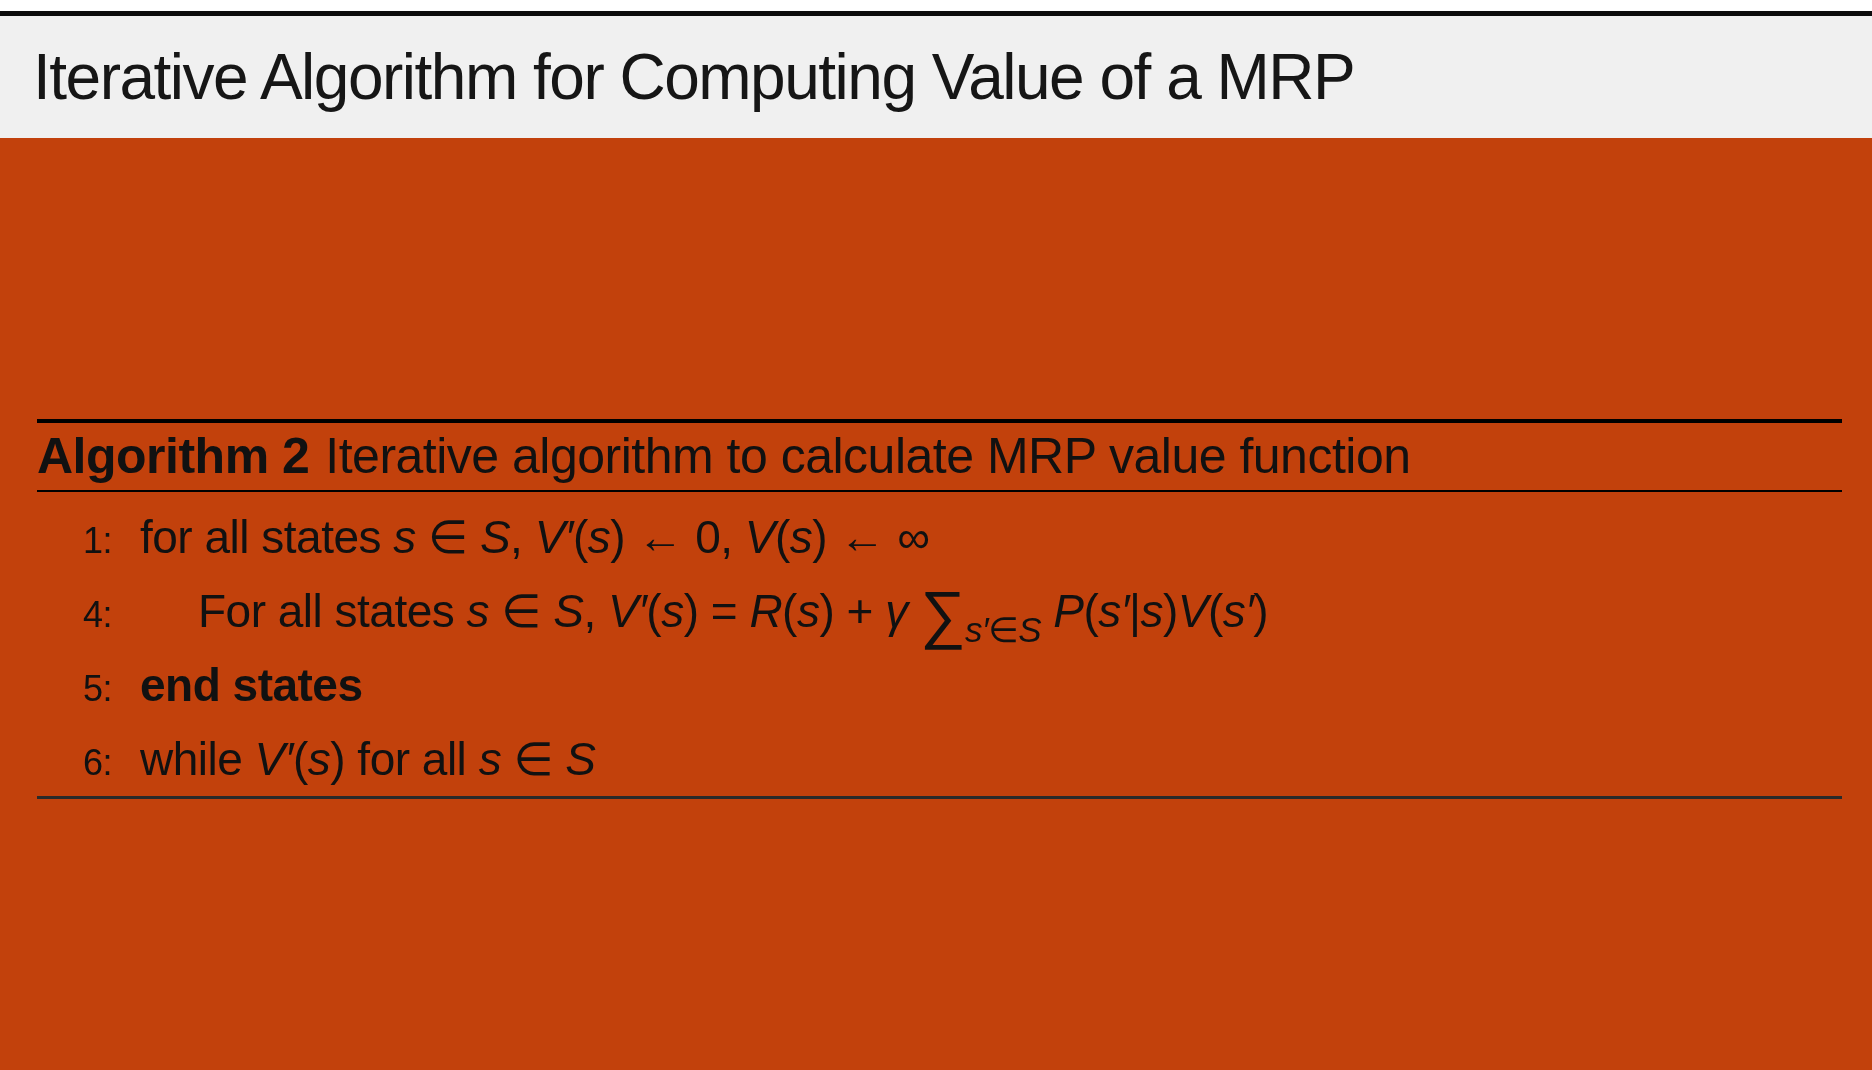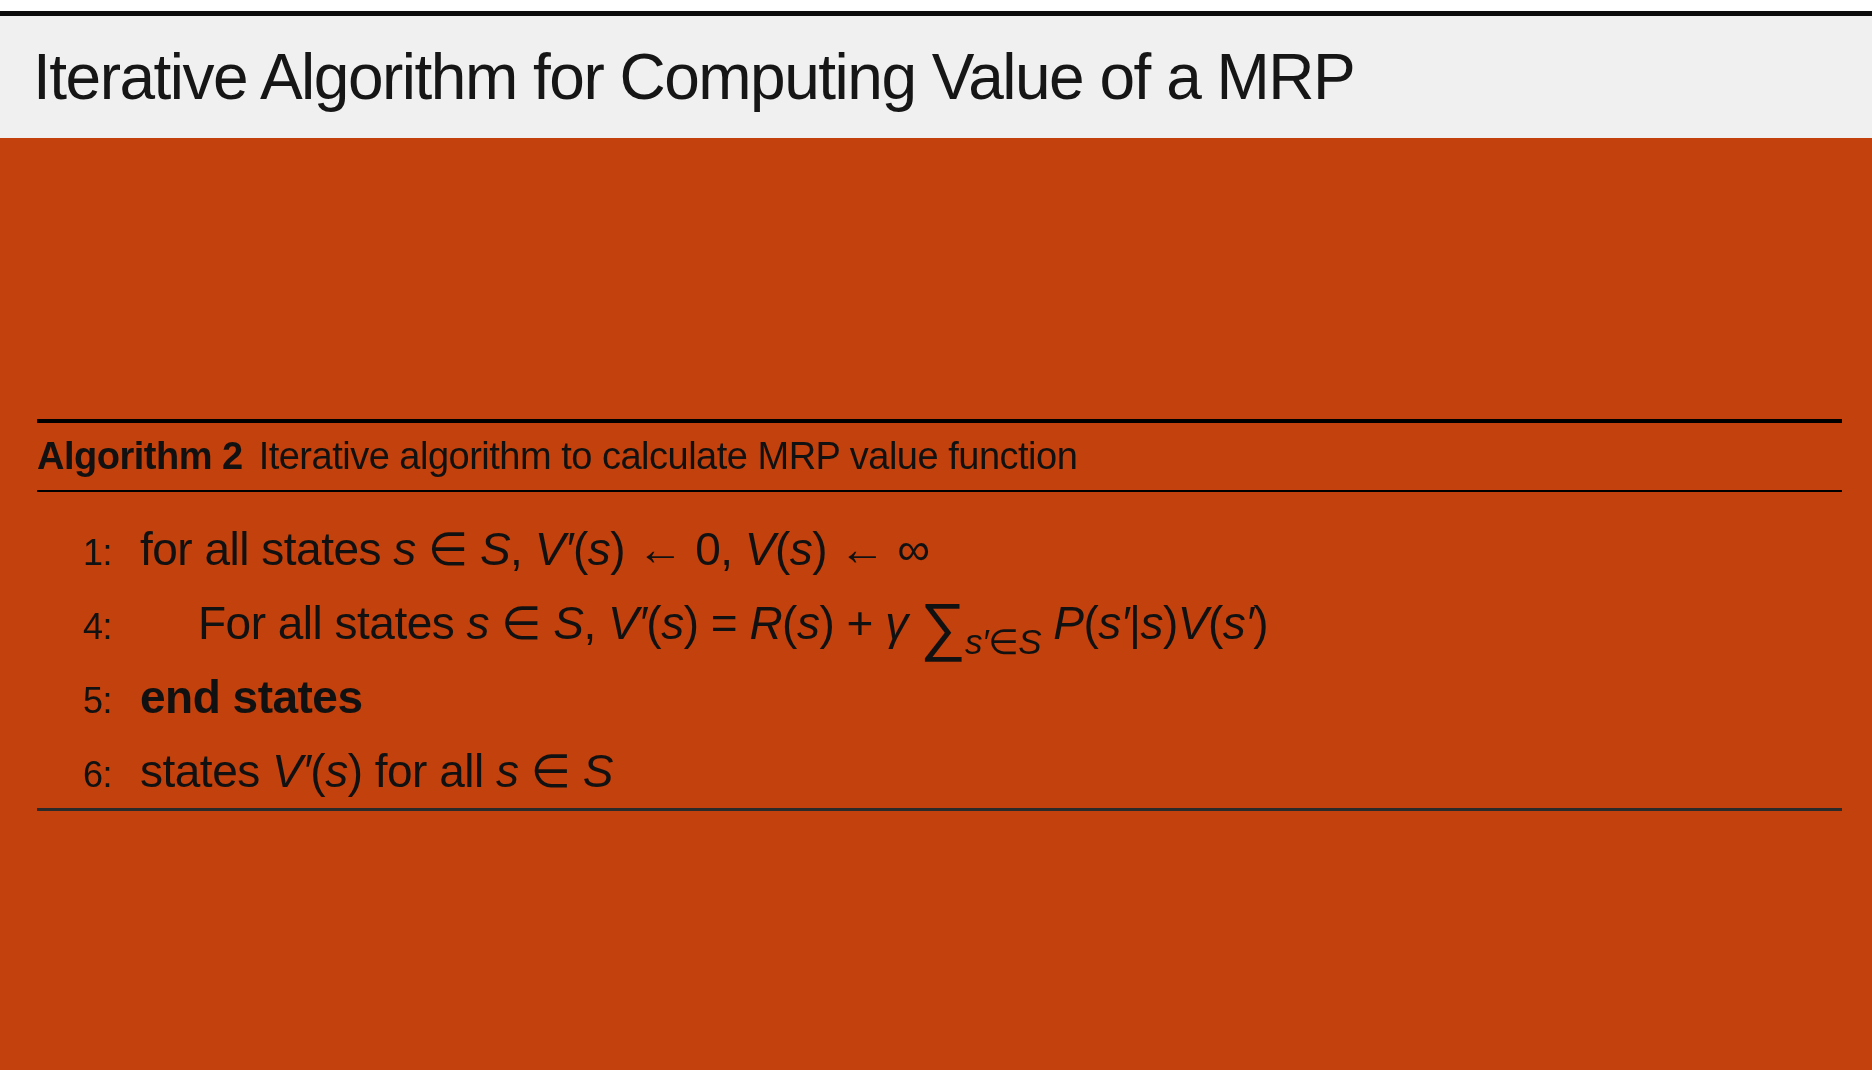--- a/index.html
+++ b/index.html
@@ -47,31 +47,31 @@
     top: 408px;
     width: 1805px;
   }
   .algo-toprule {
     height: 4px;
     background: #000000;
   }
   .algo-header {
     height: 67px;
     line-height: 67px;
-    font-size: 38px;
+    font-size: 50px;
     white-space: nowrap;
     border-bottom: 2px solid #000000;
     letter-spacing: -0.5px;
   }
   .algo-label {
     font-weight: bold;
     margin-right: 16px;
   }
   .algo-lines {
-    padding-top: 20px;
+    padding-top: 8px;
   }
   .algo-line {
     height: 74px;
     line-height: 74px;
     font-size: 46px;
     white-space: nowrap;
     letter-spacing: -0.5px;
   }
   .line-num {
     display: inline-block;
@@ -116,18 +116,18 @@
 
   <div class="algo">
     <div class="algo-toprule"></div>
     <div class="algo-header">
       <span class="algo-label">Algorithm 2</span><span class="algo-caption">Iterative algorithm to calculate MRP value function</span>
     </div>
     <div class="algo-lines">
         <div class="algo-line"><span class="line-num">1:</span><span class="line-content"><span class="seg-r">for all states </span><span class="seg-m">s</span><span class="seg-r"> ∈ </span><span class="seg-m">S</span><span class="seg-r">, </span><span class="seg-m">V′</span><span class="seg-r">(</span><span class="seg-m">s</span><span class="seg-r">) ← 0, </span><span class="seg-m">V</span><span class="seg-r">(</span><span class="seg-m">s</span><span class="seg-r">) ← ∞</span></span></div>
         <div class="algo-line"><span class="line-num">4:</span><span class="line-content indent-1"><span class="seg-r">For all states </span><span class="seg-m">s</span><span class="seg-r"> ∈ </span><span class="seg-m">S</span><span class="seg-r">, </span><span class="seg-m">V′</span><span class="seg-r">(</span><span class="seg-m">s</span><span class="seg-r">) = </span><span class="seg-m">R</span><span class="seg-r">(</span><span class="seg-m">s</span><span class="seg-r">) + </span><span class="seg-m">γ </span><span class="seg-sum">∑</span><span class="seg-sub">s′∈S</span><span class="seg-r"> </span><span class="seg-m">P</span><span class="seg-r">(</span><span class="seg-m">s′</span><span class="seg-r">|</span><span class="seg-m">s</span><span class="seg-r">)</span><span class="seg-m">V</span><span class="seg-r">(</span><span class="seg-m">s′</span><span class="seg-r">)</span></span></div>
         <div class="algo-line"><span class="line-num">5:</span><span class="line-content"><span class="seg-b">end states</span></span></div>
-        <div class="algo-line"><span class="line-num">6:</span><span class="line-content"><span class="seg-r">states </span><span class="seg-m">V′</span><span class="seg-r">(</span><span class="seg-m">s</span><span class="seg-r">) for all </span><span class="seg-m">s</span><span class="seg-r"> ∈ </span><span class="seg-m">S</span></span></div>
+        <div class="algo-line"><span class="line-num">6:</span><span class="line-content"><span class="seg-r">while </span><span class="seg-m">V′</span><span class="seg-r">(</span><span class="seg-m">s</span><span class="seg-r">) for all </span><span class="seg-m">s</span><span class="seg-r"> ∈ </span><span class="seg-m">S</span></span></div>
       </div>
     <div class="algo-bottomrule"></div>
   </div>
 
 </div>
 
 </body></html>

